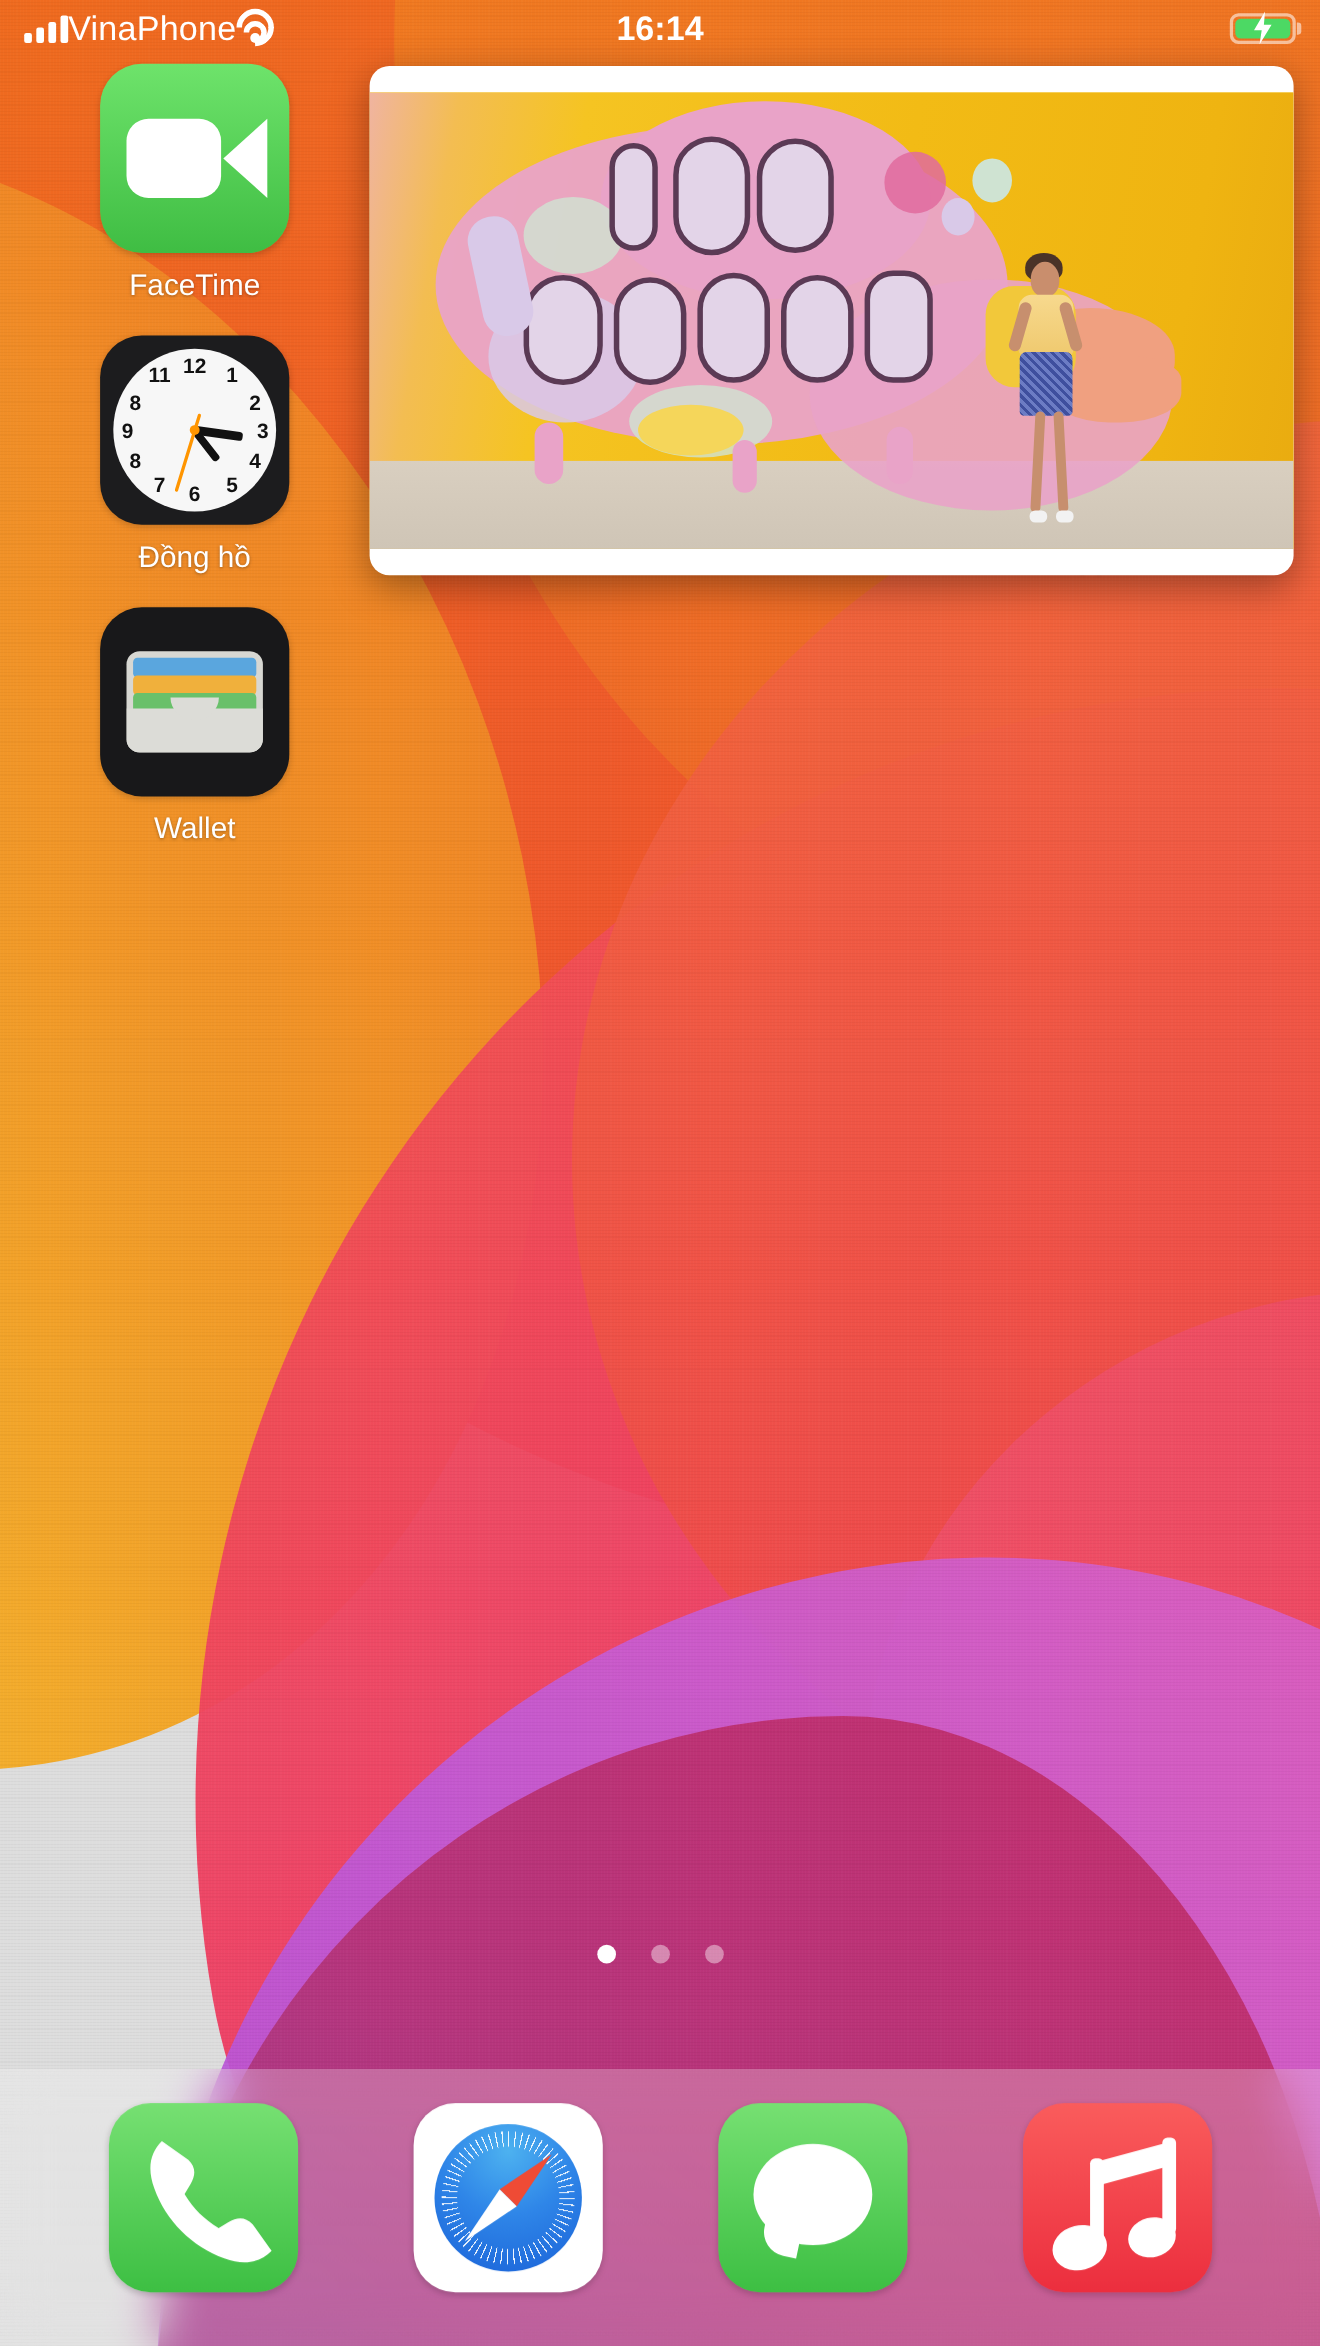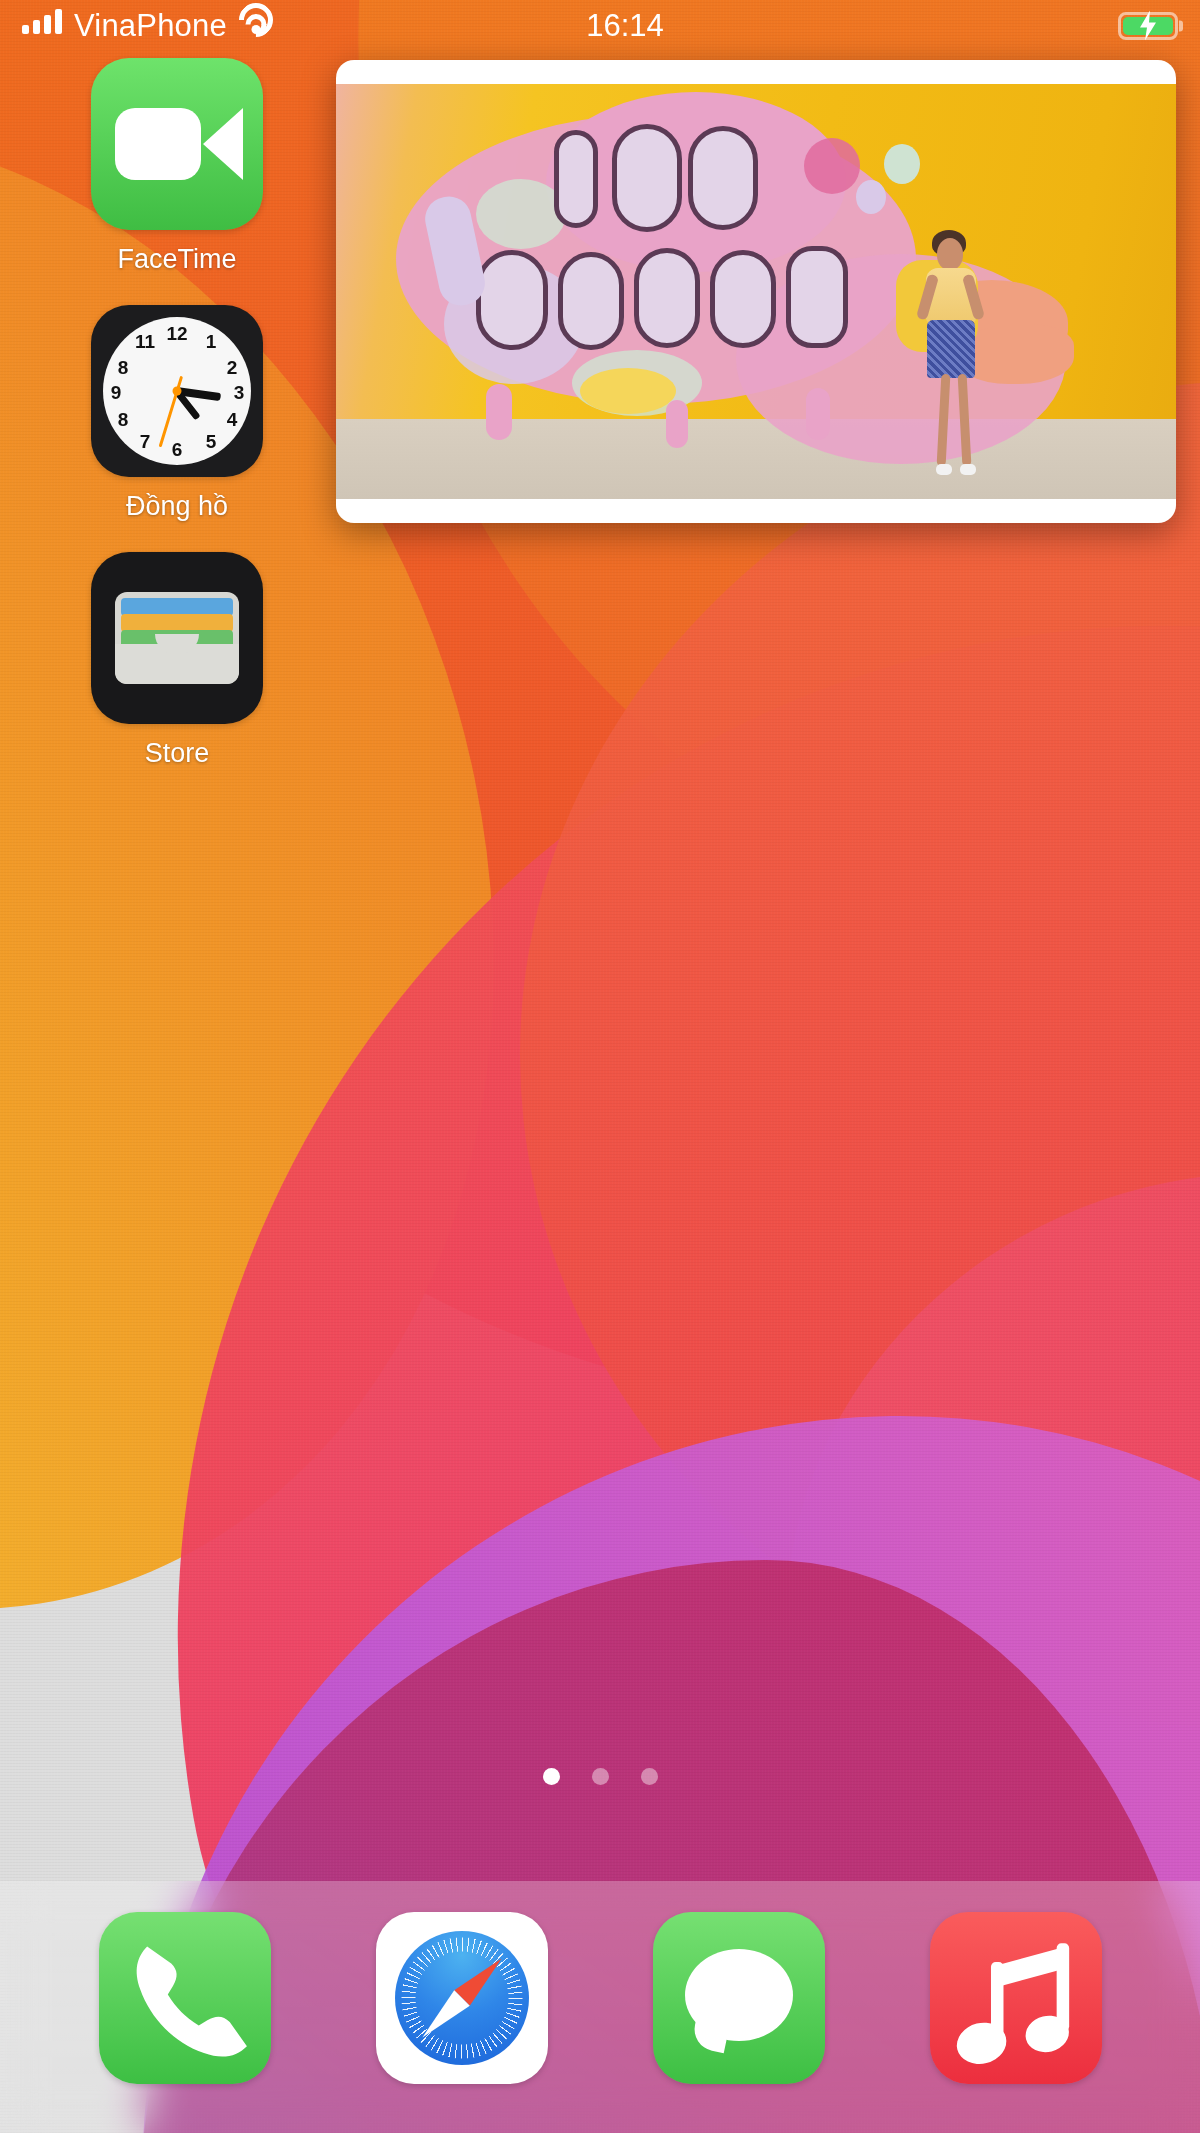--- a/index.html
+++ b/index.html
@@ -81,39 +81,39 @@
     background-image:repeating-linear-gradient(0deg, rgba(0,0,0,.5) 0 1px, transparent 1px 3px),
                      repeating-linear-gradient(90deg, rgba(255,255,255,.4) 0 1px, transparent 1px 3px);
   }
 
   
   .statusbar {
     position:absolute; left:0; top:0; width:1200px; height:52px;
     display:flex; align-items:center; justify-content:space-between;
     padding:0 22px; z-index:40; color:#fff;
   }
-  .sb-left { display:flex; gap:12px; }
+  .sb-left { display:flex; align-items:center; }
   .sig { display:flex; align-items:flex-end; gap:4px; height:26px; }
   .sig i { display:block; width:7px; background:#fff; border-radius:2px; }
   .sig i:nth-child(1){height:9px;} .sig i:nth-child(2){height:14px;}
   .sig i:nth-child(3){height:19px;} .sig i:nth-child(4){height:25px;}
   .carrier { font-size:31px; font-weight:400; letter-spacing:.2px; }
   .wifi { position:relative; width:34px; height:26px; }
   .wifi b { position:absolute; left:50%; bottom:0; transform:translateX(-50%);
             border:3.5px solid transparent; border-radius:50%; display:block; }
   .wifi .w1 { width:34px; height:34px; border-top-color:#fff; border-left-color:#fff;
               border-right-color:#fff; transform:translateX(-50%) rotate(45deg); bottom:-3px;
               border-width:5px; }
   .wifi .w2 { width:21px; height:21px; border-top-color:#fff; border-left-color:#fff;
               border-right-color:#fff; transform:translateX(-50%) rotate(45deg); bottom:-1px;
               border-width:5px; }
   .wifi .w3 { width:9px; height:9px; background:#fff; border:none; border-radius:50%;
               bottom:0px; }
-  .clock-text { font-size:31px; font-weight:400; position:absolute; left:50%;
-                top:50%; transform:translate(-50%,-50%);margin-left:25px; }
+  .clock-text { font-size:31px; font-weight:700; position:absolute; left:50%;
+                top:50%; transform:translate(-50%,-50%); }
   .sb-right { display:flex; align-items:center; }
   .battery { position:relative; width:60px; height:28px;
              border:3px solid rgba(255,255,255,.55); border-radius:8px; }
   .battery:after { content:""; position:absolute; right:-8px; top:50%;
              transform:translateY(-50%); width:4px; height:11px;
              background:rgba(255,255,255,.55); border-radius:0 3px 3px 0; }
   .battery .fill { position:absolute; left:2px; top:2px; bottom:2px; width:50px;
              background:#4cd964; border-radius:5px; }
   .bolt { position:absolute; left:50%; top:50%; transform:translate(-50%,-52%);
           font-size:0; width:22px; height:30px; }
@@ -426,21 +426,21 @@
     <div class="app">
       <div class="icon ic-wallet">
         <div class="wal">
           <div class="card" style="top:6px;  background:#5aa6de"></div>
           <div class="card" style="top:22px; background:#f0b03c"></div>
           <div class="card" style="top:38px; background:#69c06a"></div>
           <div class="card" style="top:54px; background:#e8827d"></div>
           <div class="wpocket"></div>
         </div>
       </div>
-      <div class="label">Store</div>
+      <div class="label">Wallet</div>
     </div>
 
 
     <div class="app"></div>
   </div>
 
   <div class="pip">
     <div class="pip-video">
       <div class="vid-wall"></div>
       <div class="vid-floor"></div>

